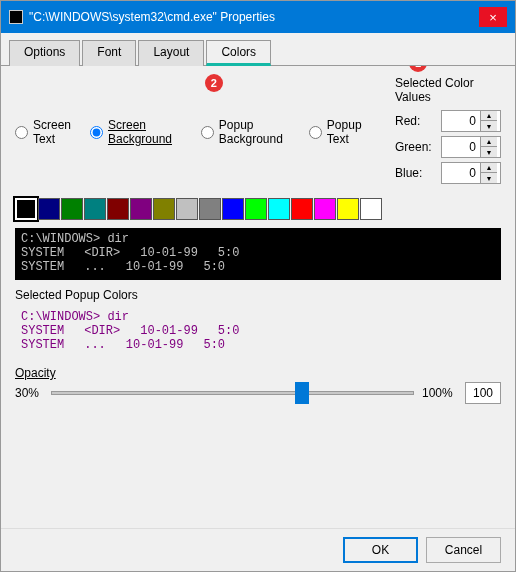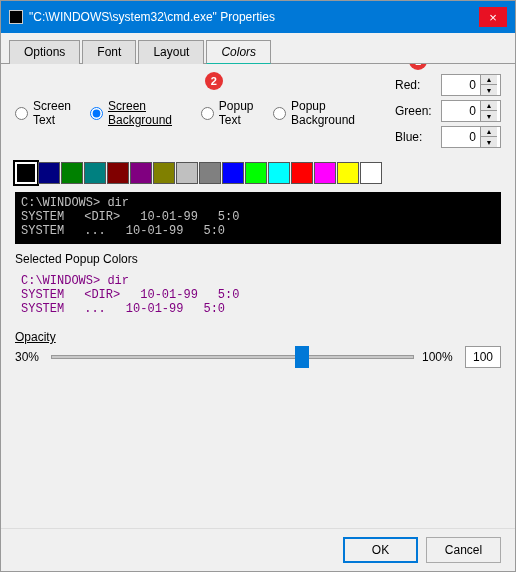--- a/index.html
+++ b/index.html
@@ -70,24 +70,23 @@
       background: #e0e0e0;
       cursor: pointer;
       font-size: 12px;
       margin-right: 2px;
       position: relative;
       top: 1px;
     }
 
     .tab.active {
       background: #f0f0f0;
-      border-bottom: 1px solid #14b8a6;
+      border-bottom: 3px solid #14b8a6;
       z-index: 2;
       font-weight: normal;
-      font-style: italic;
     }
 
     .content {
       flex: 1;
       padding: 10px 14px;
       overflow: hidden;
     }
 
     .top-row {
       display: flex;
@@ -369,33 +368,34 @@
           <input type="radio" name="colorTarget" style="">
           <span>Screen Text</span>
         </label>
         <label class="radio-item" style="position:relative;">
           <input type="radio" name="colorTarget" checked="" style="">
           <span style="text-decoration: underline;">Screen Background</span>
           <span class="annotation" style="position:absolute; right:-28px; top:-2px;">2</span>
         </label>
         <label class="radio-item">
           <input type="radio" name="colorTarget" style="">
-          <span>Popup Text</span>
+          <span>Popup Background</span>
         </label>
         <label class="radio-item">
           <input type="radio" name="colorTarget" style="">
-          <span>Popup Background</span>
+          <span>Popup Text</span>
         </label>
       </div>
 
       <div class="color-values-panel" style="position:relative;">
 
         <div style="position:absolute; top:-22px; left:10px; display:flex; align-items:center; gap:4px;">
           <span class="annotation">1</span>
         </div>
+        <div class="color-values-title">Selected Color Values</div>
         <div class="color-row">
           <span class="color-label">Red:</span>
           <div class="color-spinbox">
             <input type="text" value="0" style="">
             <div class="spin-buttons">
               <button class="spin-btn">▲</button>
               <button class="spin-btn">▼</button>
             </div>
           </div>
         </div>

